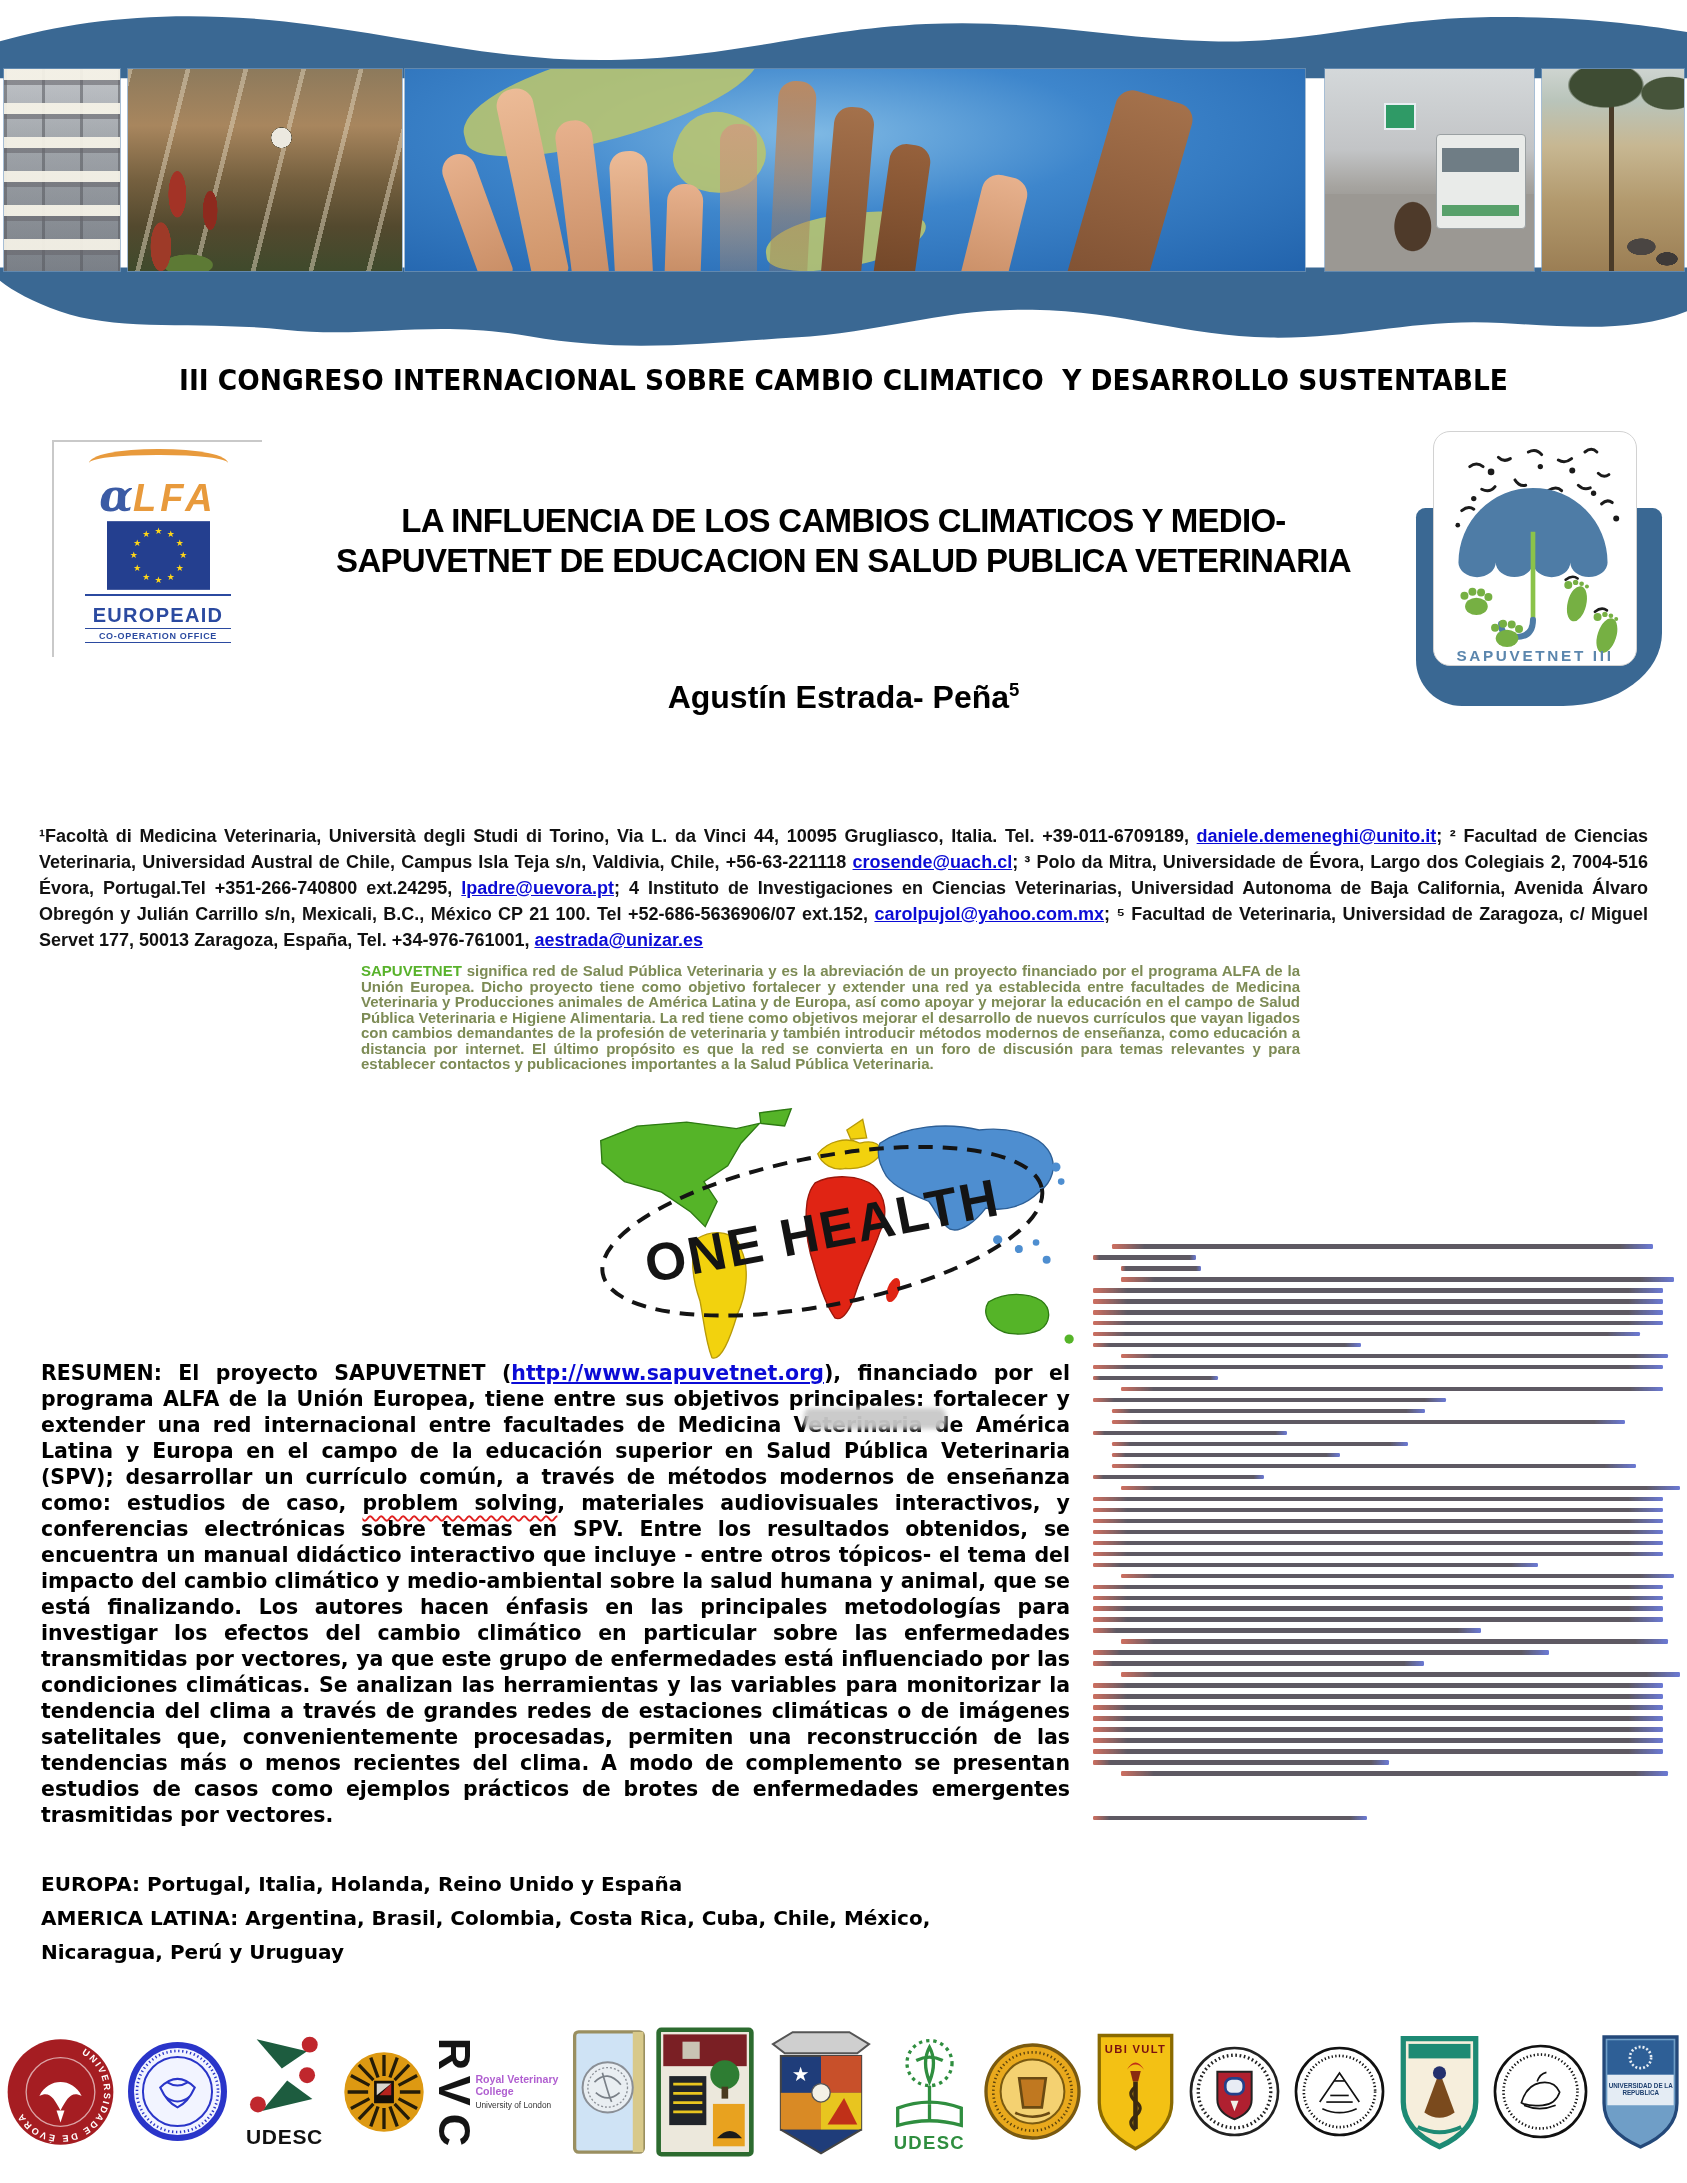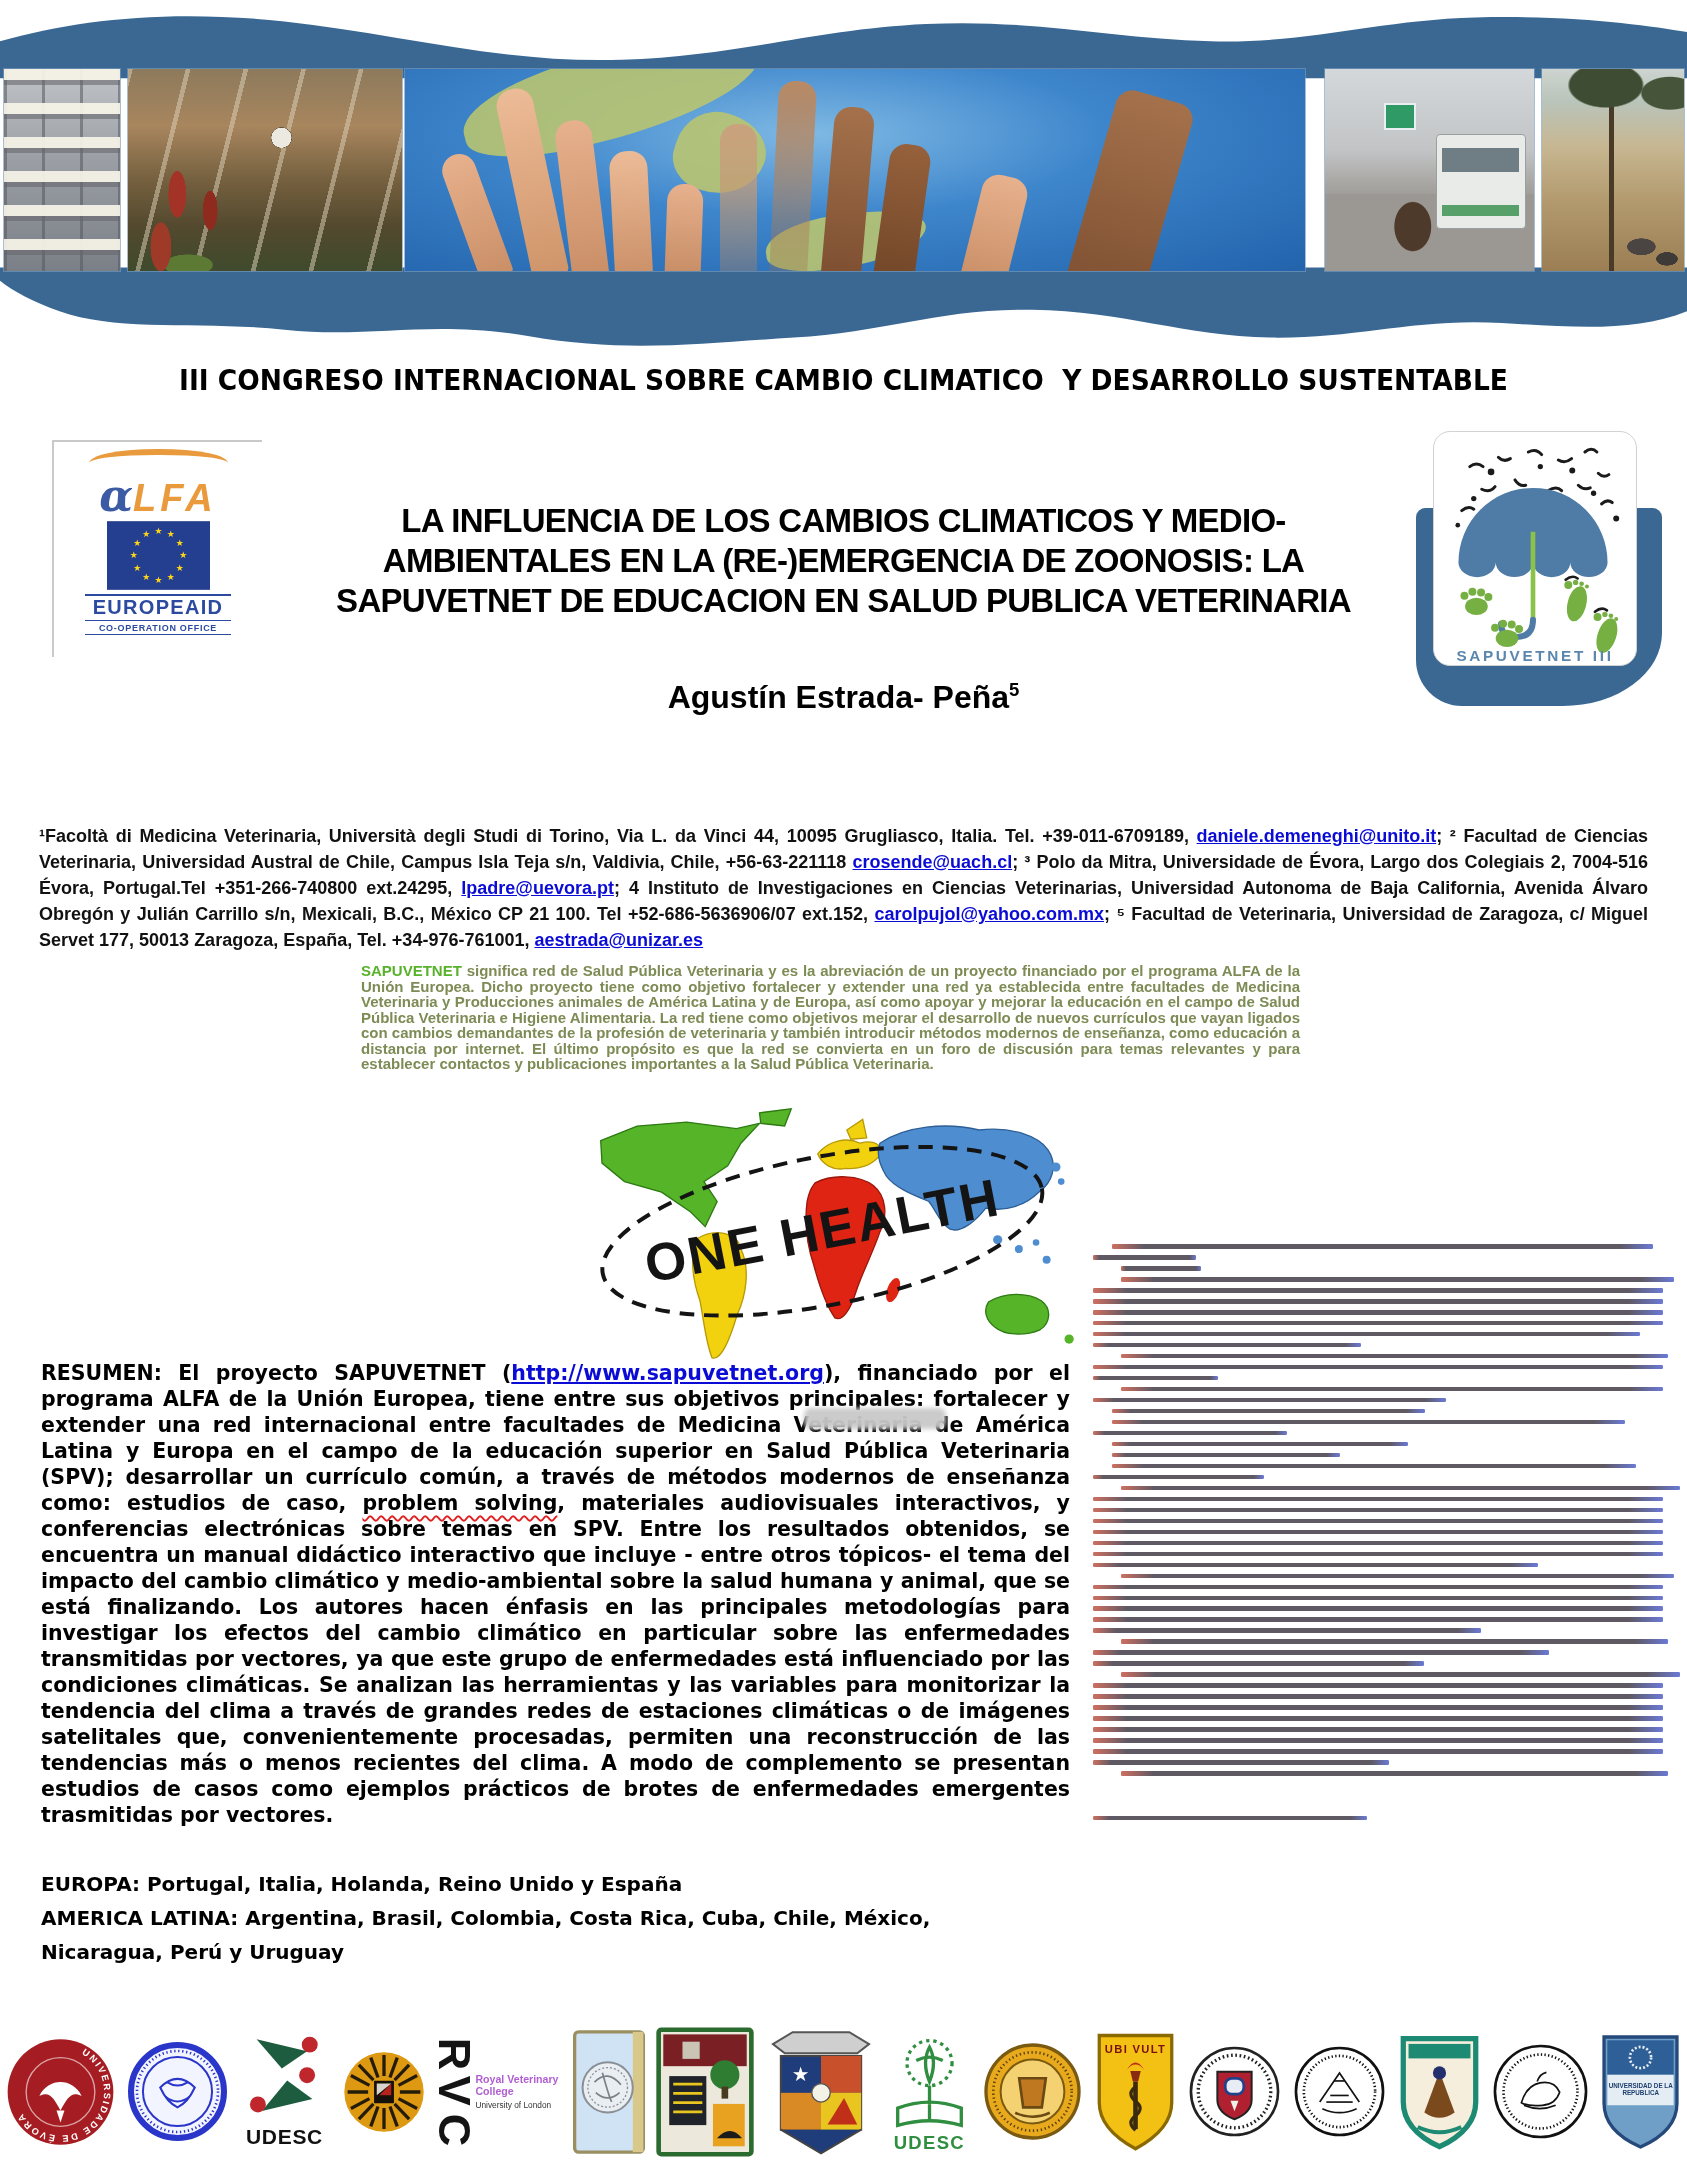--- a/index.html
+++ b/index.html
@@ -51,21 +51,21 @@
             letter-spacing:0;white-space:pre;font-family:"DejaVu Sans", sans-serif;transform:scaleY(1.04);}
 
   
   .alfa-box{left:52px;top:440px;width:208px;height:215px;background:#fff;
             border-left:2.6px solid #c9c9c9;border-top:2.6px solid #c9c9c9;text-align:center;}
   .alfa-arc{width:139px;height:22.5px;margin:6.6px auto 0;border-top:6px solid #e89a3c;border-radius:50%;}
   .alfa-word{font-size:38px;line-height:38px;font-weight:bold;font-style:italic;color:#e89a3c;letter-spacing:4px;}
   .alfa-word .alpha{font-family:"DejaVu Serif", serif;color:#3b5ba5;font-size:44px;letter-spacing:0;}
   .eu-flag{display:block;margin:4px auto 0;}
   .europeaid{color:#2b4aa0;font-weight:bold;font-size:20px;letter-spacing:1.3px;border-top:2px solid #2b4aa0;
-             width:146px;margin:4px auto 0;padding-top:0;}
+             width:146px;margin:4px auto 0;padding-top:8px;}
   .coop{color:#2b4aa0;font-weight:bold;font-size:9px;letter-spacing:0.7px;border-top:1.3px solid #2b4aa0;
         border-bottom:1.3px solid #2b4aa0;width:146px;margin:1.3px auto 0;padding:1.3px 0;}
 
   
   .sapu-swoosh{left:1416px;top:508px;width:246px;height:198px;background:#3a6893;
                border-radius:9.3px 9.3px 99px 46px / 9.3px 9.3px 73px 46px;}
   .sapu-card{left:1433px;top:431px;width:202px;height:233px;background:#fff;border:1.3px solid #d2d2d2;
              border-radius:17px;overflow:hidden;}
 
   
@@ -247,21 +247,20 @@
       <g stroke="#1b1b1b" stroke-width="4" fill="none" stroke-linecap="round">
         <path d="M196,222 q10,-8 18,-2"></path>
           <path d="M240,270 q10,-8 18,-2"></path>
       </g>
       <text x="150" y="344" text-anchor="middle" font-size="23" font-weight="bold" fill="#5b86ad" letter-spacing="4">SAPUVETNET III</text>
     </svg>
   </div>
 
   <div class="abs main-title">
     <div>LA INFLUENCIA DE LOS CAMBIOS CLIMATICOS Y MEDIO-</div>
-    <div>AMBIENTALES EN LA (RE-)EMERGENCIA DE ZOONOSIS: LA</div>
     <div>SAPUVETNET DE EDUCACION EN SALUD PUBLICA VETERINARIA</div>
   </div>
 
   <div class="abs authors">
       <div>Agustín Estrada- Peña<sup>5</sup></div>
     </div>
 
   <div class="abs affil"><span>¹Facoltà di Medicina Veterinaria, Università degli Studi di Torino, Via L. da Vinci 44, 10095 Grugliasco, Italia.  Tel. +39-011-6709189, </span><span class="link">daniele.demeneghi@unito.it</span><span>; ² Facultad de Ciencias Veterinaria, Universidad Austral de Chile, Campus Isla Teja s/n,  Valdivia, Chile, +56-63-221118 </span><span class="link">crosende@uach.cl</span><span>; ³ Polo da Mitra, Universidade de Évora, Largo dos Colegiais 2, 7004-516 Évora, Portugal.Tel +351-266-740800 ext.24295, </span><span class="link">lpadre@uevora.pt</span><span>; 4 Instituto de Investigaciones en Ciencias Veterinarias, Universidad Autonoma de Baja California, Avenida Álvaro Obregón y Julián Carrillo s/n,  Mexicali, B.C., México CP 21 100. Tel +52-686-5636906/07 ext.152, </span><span class="link">carolpujol@yahoo.com.mx</span><span>; ⁵ Facultad de Veterinaria, Universidad de Zaragoza, c/ Miguel Servet 177, 50013 Zaragoza,  España, Tel. +34-976-761001,  </span><span class="link">aestrada@unizar.es</span></div>
 
   <div class="abs greenpara">

